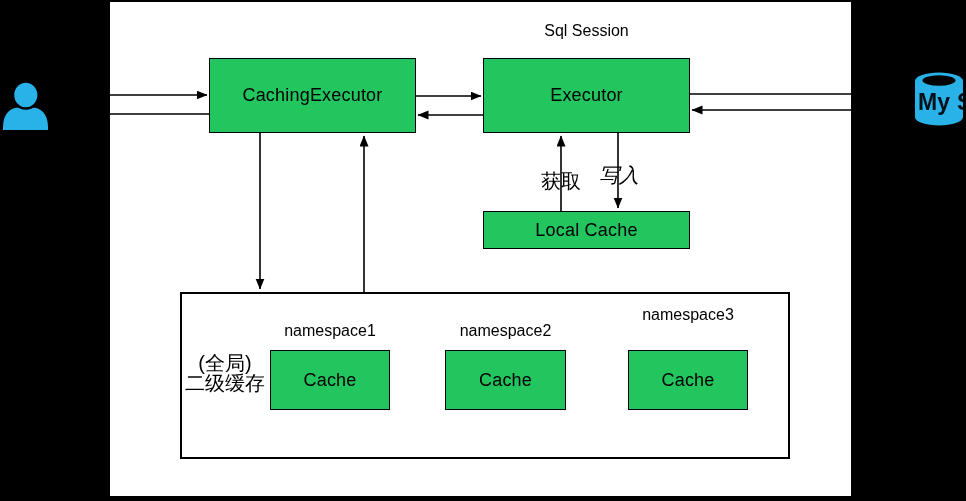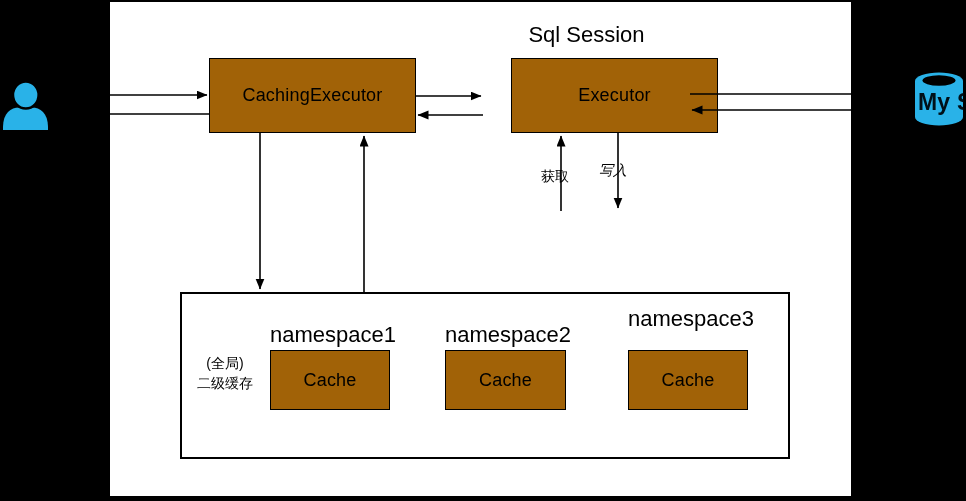--- a/index.html
+++ b/index.html
@@ -3,47 +3,50 @@
 <meta charset="utf-8">
 <style>
   html,body{margin:0;padding:0;background:#000;}
   .page{
     position:relative;width:966px;height:501px;background:#000;
     border-radius:12px;overflow:hidden;
     font-family:"Liberation Sans","DejaVu Sans",sans-serif;color:#000;
   }
   .canvas{position:absolute;left:110px;top:2px;width:741px;height:494px;background:#fff;}
   .box{
-    position:absolute;box-sizing:border-box;background:#a16207;border:1.5px solid #000;
+    position:absolute;box-sizing:border-box;background:#22c55e;border:1.5px solid #000;
     display:flex;align-items:center;justify-content:center;
     font-size:18px;letter-spacing:.2px;
   }
   .bigbox{position:absolute;box-sizing:border-box;background:#fff;border:2px solid #000;}
-  .lbl{position:absolute;font-size:22px;white-space:nowrap;}
+  .lbl{position:absolute;font-size:16px;white-space:nowrap;}
   .lbl.center{text-align:center;}
-  .cjk{font-size:14px;}
+  .cjk{font-size:20px;}
   svg.layer{position:absolute;left:0;top:0;width:966px;height:501px;pointer-events:none;}
 </style>
 </head>
 <body>
 
 <div class="page">
 
   <div class="canvas"></div>
 
   <div class="lbl center" style="left:483px;top:22px;width:207px;">Sql Session</div>
 
   <div class="box" style="left:209px;top:58px;width:207px;height:75px;">
     <span>CachingExecutor</span>
   </div>
 
-  <div class="box" style="left:483px;top:58px;width:207px;height:75px;margin-left:28px;">
+  <div class="box" style="left:483px;top:58px;width:207px;height:75px;">
     <span>Executor</span>
   </div>
 
+  <div class="box" style="left:483px;top:211px;width:207px;height:38px;">
+    <span>Local Cache</span>
+  </div>
 
   <div class="lbl cjk" style="left:541px;top:168px;">获取</div>
   <div class="lbl cjk" style="left:599px;top:162px;font-style:italic;">写入</div>
 
   <div class="bigbox" style="left:180px;top:292px;width:610px;height:167px;"></div>
 
   <div class="lbl center cjk" style="left:175px;top:353px;width:100px;line-height:20px;">
     <div>(全局)</div>
     <div>二级缓存</div>
   </div>

